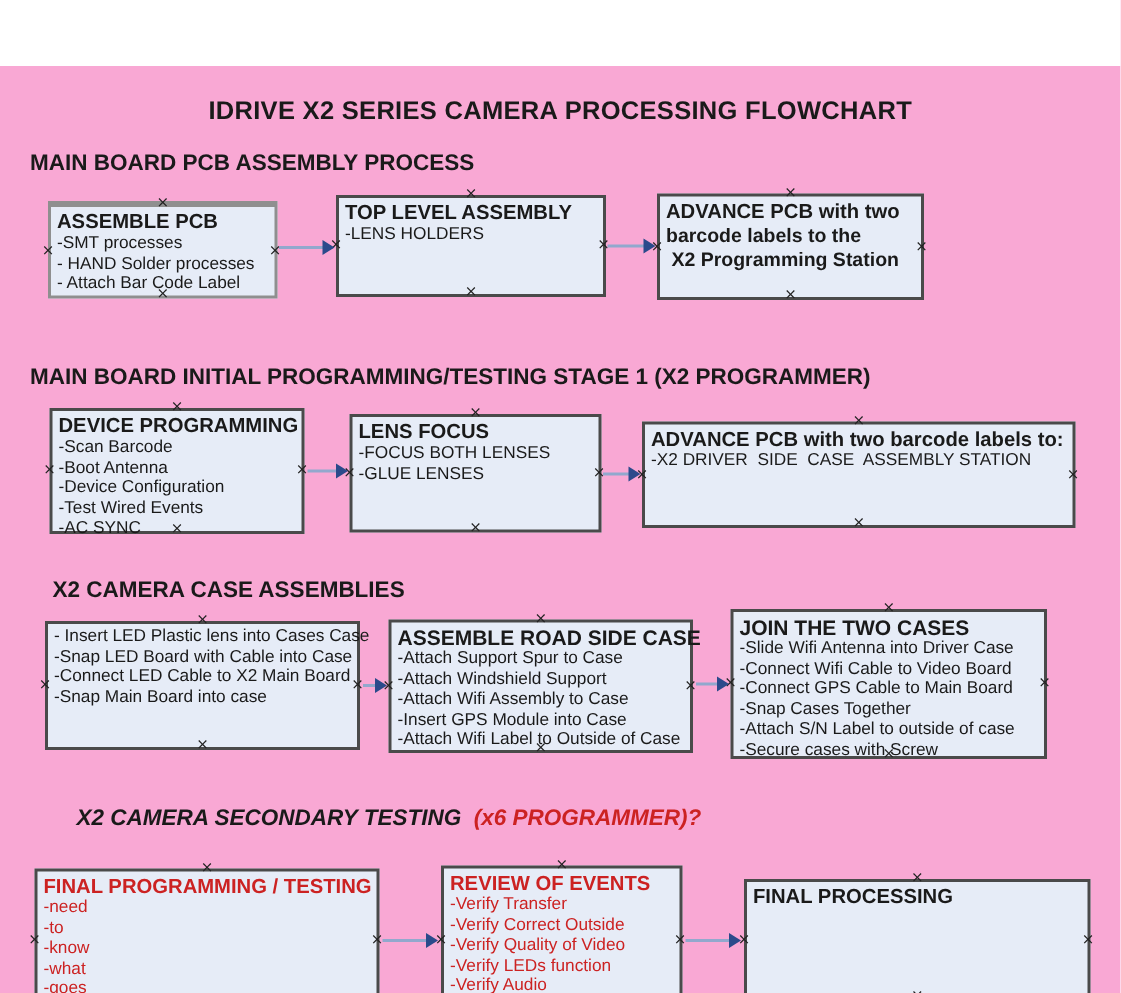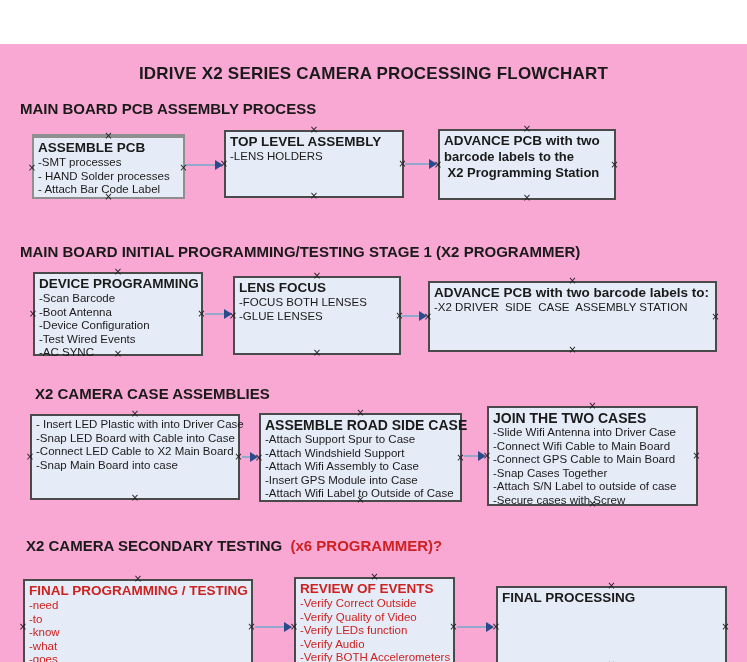--- a/index.html
+++ b/index.html
@@ -129,21 +129,21 @@
   </div>
   <div class="arrow" style="left:402px;top:267px;width:25px;">
     <div class="ln"></div>
       <div class="hd"></div>
   </div>
 
   <div class="sec-header" style="left:35px;top:341px;">X2 CAMERA CASE ASSEMBLIES</div>
 
   <div class="fb big-title" style="left:30px;top:370px;width:210px;height:86px;">
     <div>
-        <div class="li">- Insert LED Plastic with into Driver Case</div>
+        <div class="li">- Insert LED Plastic lens into Cases Case</div>
         <div class="li">-Snap LED Board with Cable into Case</div>
         <div class="li">-Connect LED Cable to X2 Main Board</div>
         <div class="li">-Snap Main Board into case</div>
       </div>
   <span class="cp t">×</span>
       <span class="cp b">×</span>
       <span class="cp l">×</span>
       <span class="cp r">×</span>
     </div>
 
@@ -159,62 +159,63 @@
   <span class="cp t">×</span>
       <span class="cp b">×</span>
       <span class="cp l">×</span>
       <span class="cp r">×</span>
     </div>
 
   <div class="fb big-title" style="left:487px;top:362px;width:211px;height:100px;">
     <div class="bt">JOIN THE TWO CASES</div>
     <div>
         <div class="li">-Slide Wifi Antenna into Driver Case</div>
-        <div class="li">-Connect Wifi Cable to Main Board</div>
+        <div class="li">-Connect Wifi Cable to Video Board</div>
         <div class="li">-Connect GPS Cable to Main Board</div>
         <div class="li">-Snap Cases Together</div>
         <div class="li">-Attach S/N Label to outside of case</div>
         <div class="li">-Secure cases with Screw</div>
       </div>
   <span class="cp t">×</span>
       <span class="cp b">×</span>
       <span class="cp l">×</span>
       <span class="cp r">×</span>
     </div>
 
   <div class="arrow" style="left:242px;top:408px;width:16px;">
     <div class="ln"></div>
       <div class="hd"></div>
   </div>
   <div class="arrow" style="left:464px;top:407px;width:22px;">
     <div class="ln"></div>
       <div class="hd"></div>
   </div>
 
-  <div class="sec-header" style="left:26px;top:493px;"><span>X2 CAMERA SECONDARY TESTING </span><span class="red"> (x6 PROGRAMMER)?</span></div>
+  <div class="sec-header" style="left:51px;top:493px;font-style:italic;"><span>X2 CAMERA SECONDARY TESTING </span><span class="red"> (x6 PROGRAMMER)?</span></div>
 
   <div class="fb red-text" style="left:23px;top:535px;width:230px;height:95px;">
     <div class="bt">FINAL PROGRAMMING / TESTING</div>
     <div>
         <div class="li">-need</div>
         <div class="li">-to</div>
         <div class="li">-know</div>
         <div class="li">-what</div>
         <div class="li">-goes</div>
         <div class="li">-here</div>
       </div>
   <span class="cp t">×</span>
       <span class="cp b">×</span>
       <span class="cp l">×</span>
       <span class="cp r">×</span>
     </div>
 
   <div class="fb red-text" style="left:294px;top:533px;width:161px;height:99px;">
     <div class="bt">REVIEW OF EVENTS</div>
     <div>
+        <div class="li">-Verify Transfer</div>
         <div class="li">-Verify Correct Outside</div>
         <div class="li">-Verify Quality of Video</div>
         <div class="li">-Verify LEDs function</div>
         <div class="li">-Verify Audio</div>
         <div class="li">-Verify BOTH Accelerometers</div>
         <div class="li">-Test of accessory ports?</div>
       </div>
   <span class="cp t">×</span>
       <span class="cp b">×</span>
       <span class="cp l">×</span>

